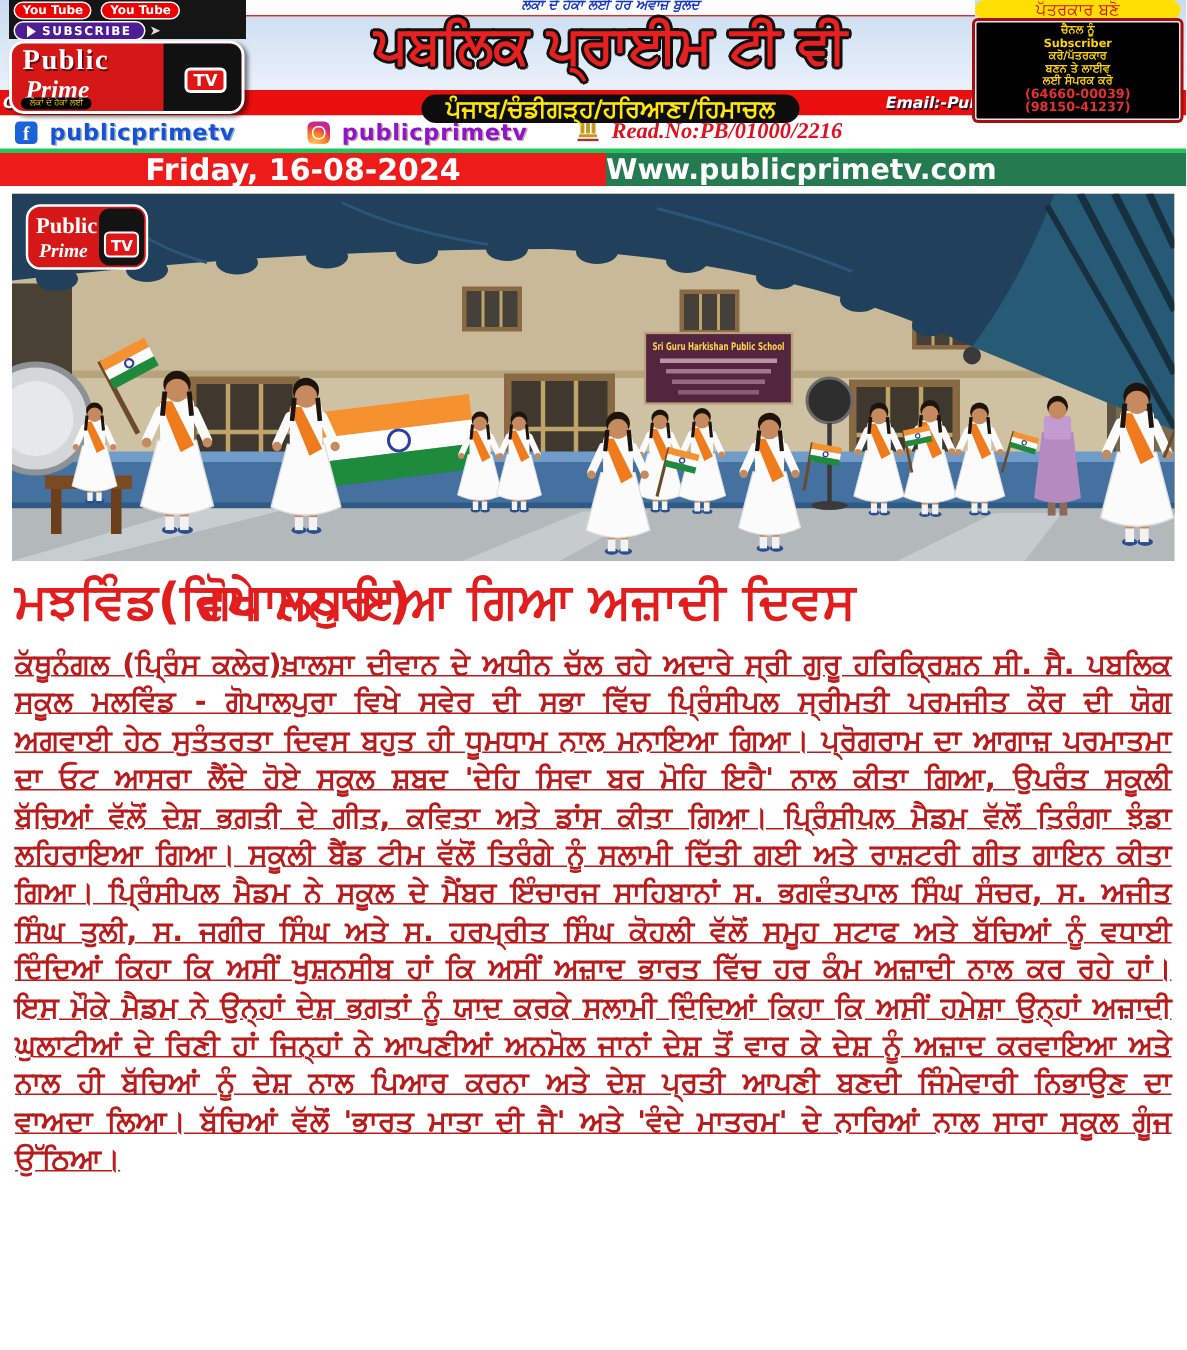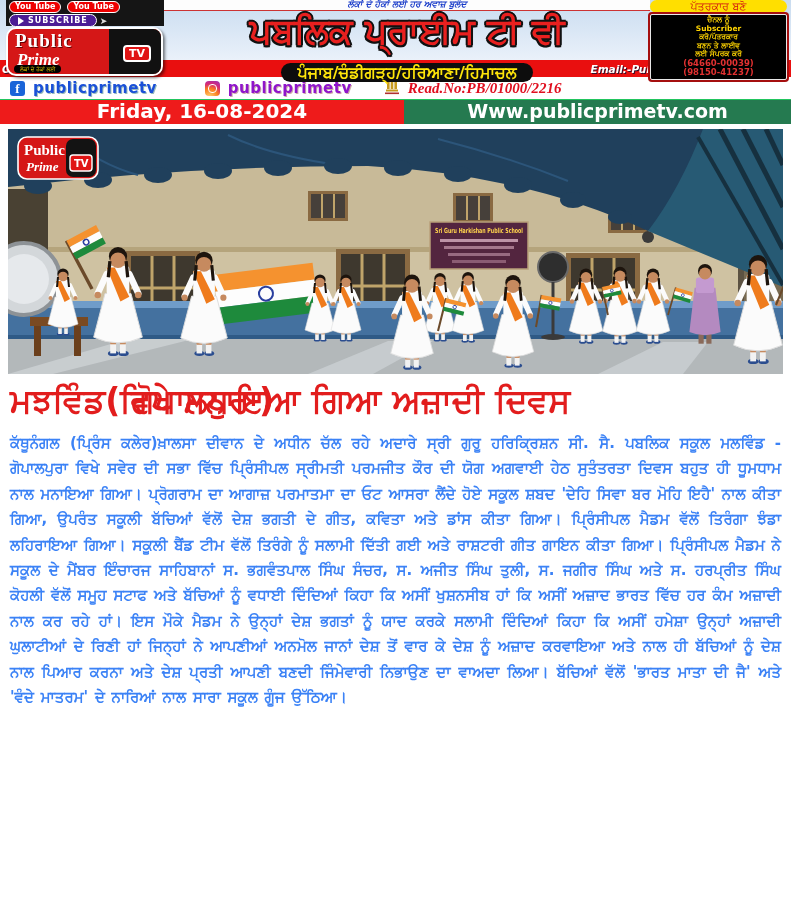--- a/index.html
+++ b/index.html
@@ -39,35 +39,35 @@
   .info-bar { height:17px; background:#e90f0f; color:#fff; display:flex; align-items:center; justify-content:space-between; padding:0 6px 0 2px; font-style:italic; font-weight:bold; font-size:10.5px; white-space:nowrap; overflow:hidden; text-shadow:1px 1px 0 #33122a; }
   .social-bar { height:22px; background:#fff; display:flex; align-items:center; gap:8px; padding:0 10px; }
   .fb-ico { width:15px; height:15px; background:#1a64d8; border-radius:3px; color:#fff; font-family:"Liberation Serif", serif; font-weight:bold; font-size:13px; text-align:center; line-height:15px; }
   .handle-fb { color:#1a50d8; font-weight:800; font-size:15px; letter-spacing:.5px; text-shadow:1px 1px 0 #9bb; margin-right:40px; }
   .ig-ico { width:15px; height:15px; border-radius:4px; background:radial-gradient(circle at 30% 110%, #ffd776, #fa7e1e 45%, #d62976 70%, #962fbf 100%); position:relative; }
   .ig-ico::after { content:""; position:absolute; inset:3px; border:1.5px solid #fff; border-radius:4px; }
   .handle-ig { color:#8f15cb; font-weight:800; font-size:15px; letter-spacing:.5px; text-shadow:1px 1px 0 #caa; margin-right:24px; }
   .emblem { display:flex; flex-direction:column; align-items:center; line-height:0; }
   .reg-no { color:#e01020; font-family:"Liberation Serif", serif; font-style:italic; font-weight:bold; font-size:15px; }
 
-  .date-bar { height:27px; display:flex; border-top:1px solid #22c55e; border-bottom:2px solid #fff; }
+  .date-bar { height:27px; display:flex; border-top:3px solid #22c55e; border-bottom:2px solid #fff; }
   .date-left { width:404px; background:#ee1b1b; color:#fff; font-weight:bold; font-size:20px; text-align:center; line-height:23px; }
-  .date-right { flex:1; background:#257a50; color:#fff; font-weight:bold; font-size:19px; text-align:center; line-height:23px; }
+  .date-right { flex:1; background:#257a50; color:#fff; font-weight:bold; font-size:19px; line-height:23px; }
 
   
   .photo-frame { margin:3px 8px 0; height:245px; background:#cfc2a2; position:relative; overflow:hidden; }
   .photo-frame svg { display:block; }
 
   
   .headline { padding:5px 10px 0; color:#e21d1d; font-weight:800; font-size:33px; line-height:44px; }
   .hl2 { position:relative; height:46px; }
   .hl2 span { position:absolute; top:0; white-space:nowrap; }
   .hl2 .pa { left:0; }
   .hl2 .pb { left:110px; }
-  .body-text { padding:6px 10px 0; font-size:15px; font-weight:700; color:#3b82f6; text-align:justify; line-height:25.4px; word-spacing:1.5px; }
+  .body-text { padding:6px 10px 0; font-size:19px; font-weight:700; color:#b91c1c; text-align:justify; line-height:25.4px; word-spacing:1.5px;text-decoration:underline; }
 </style>
 </head>
 <body>
 
 <div class="page">
 
   <div class="masthead">
 
     <div class="yt-strip">
       <div class="yt-row">

